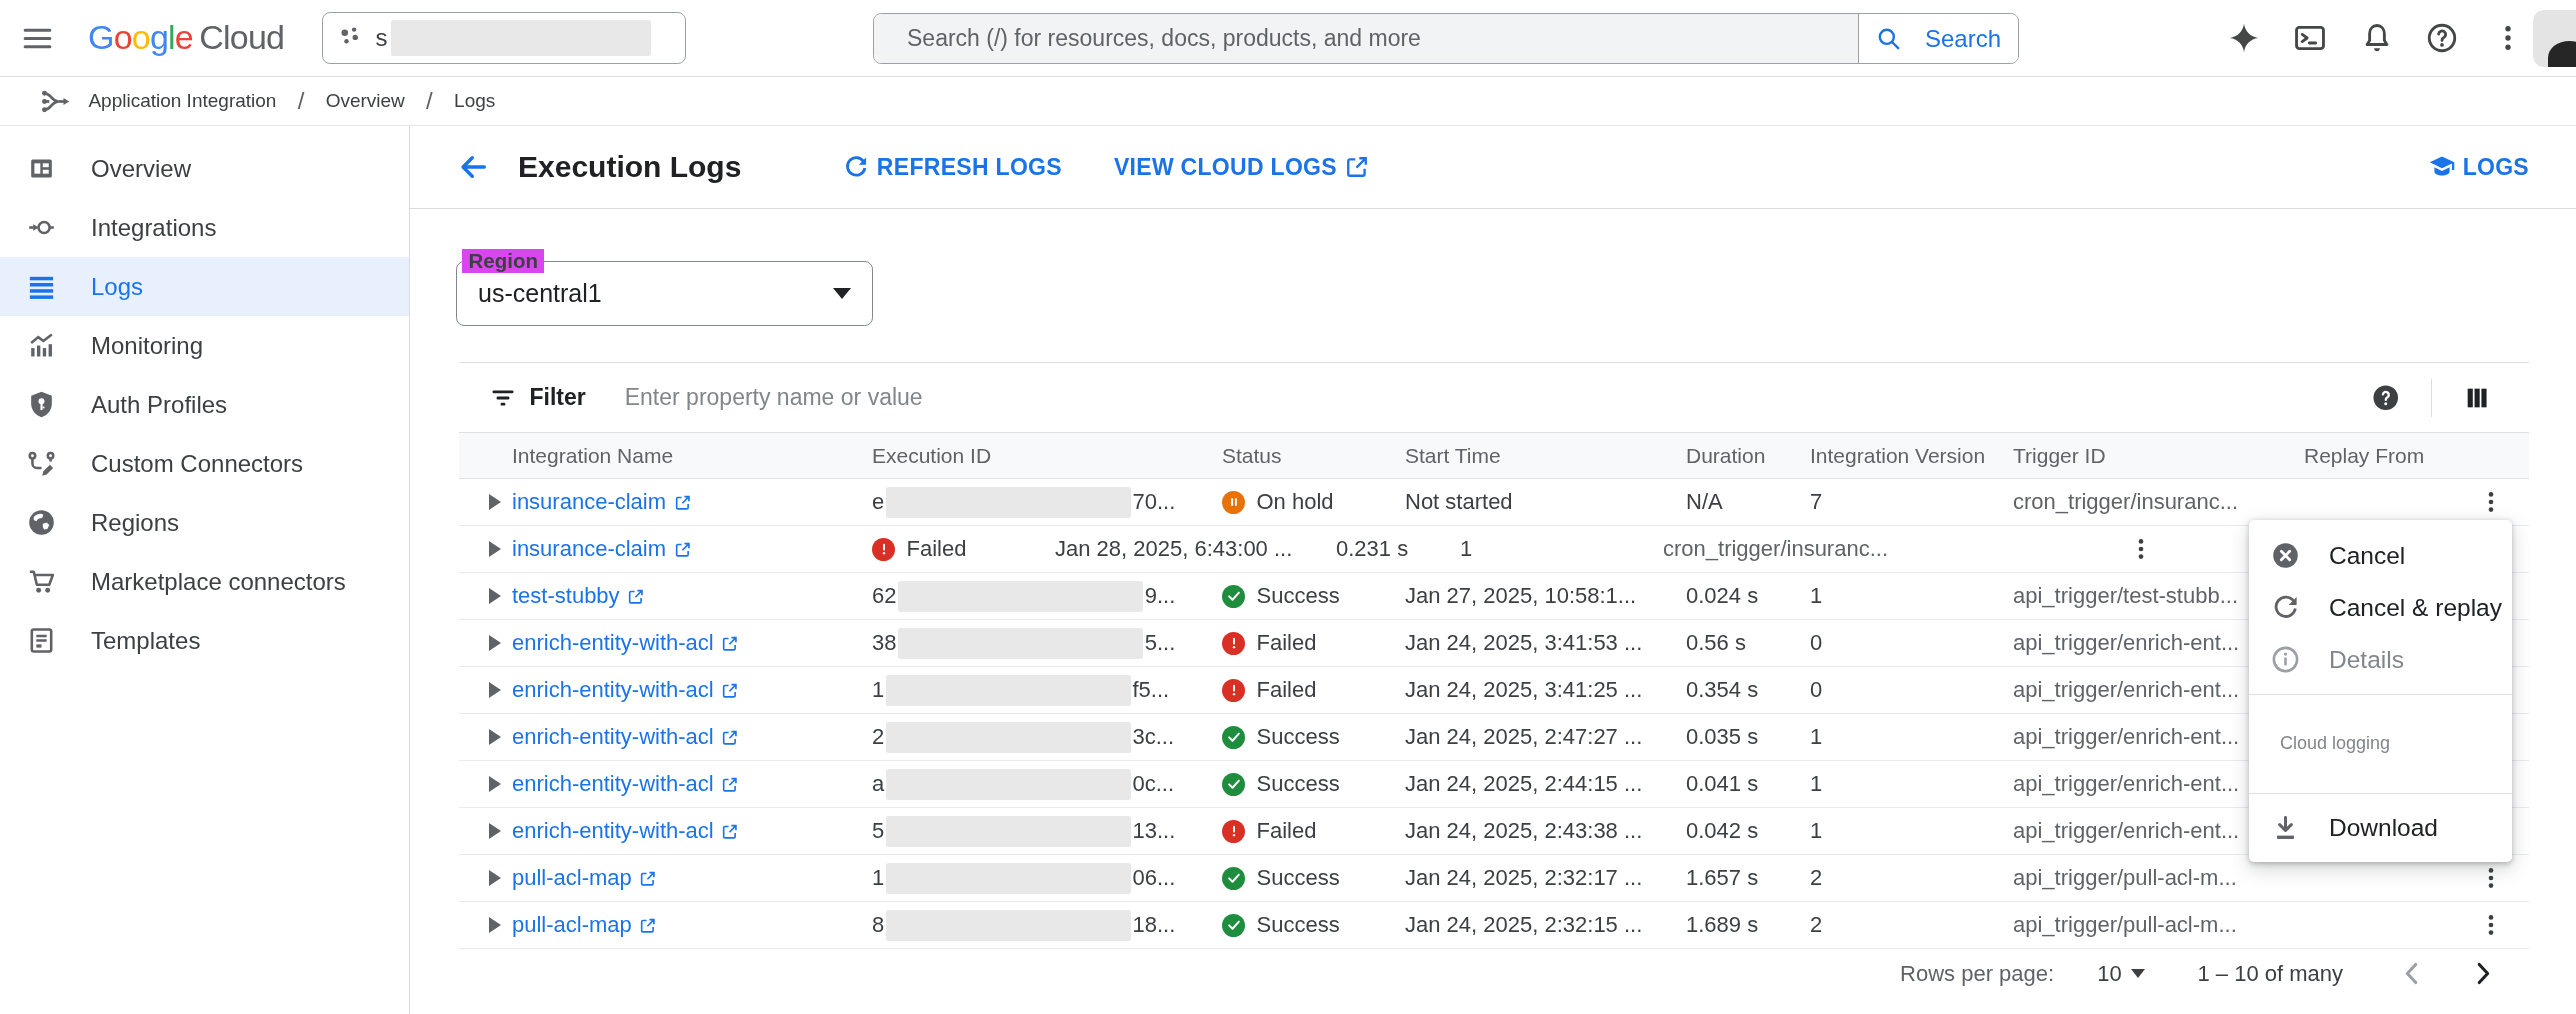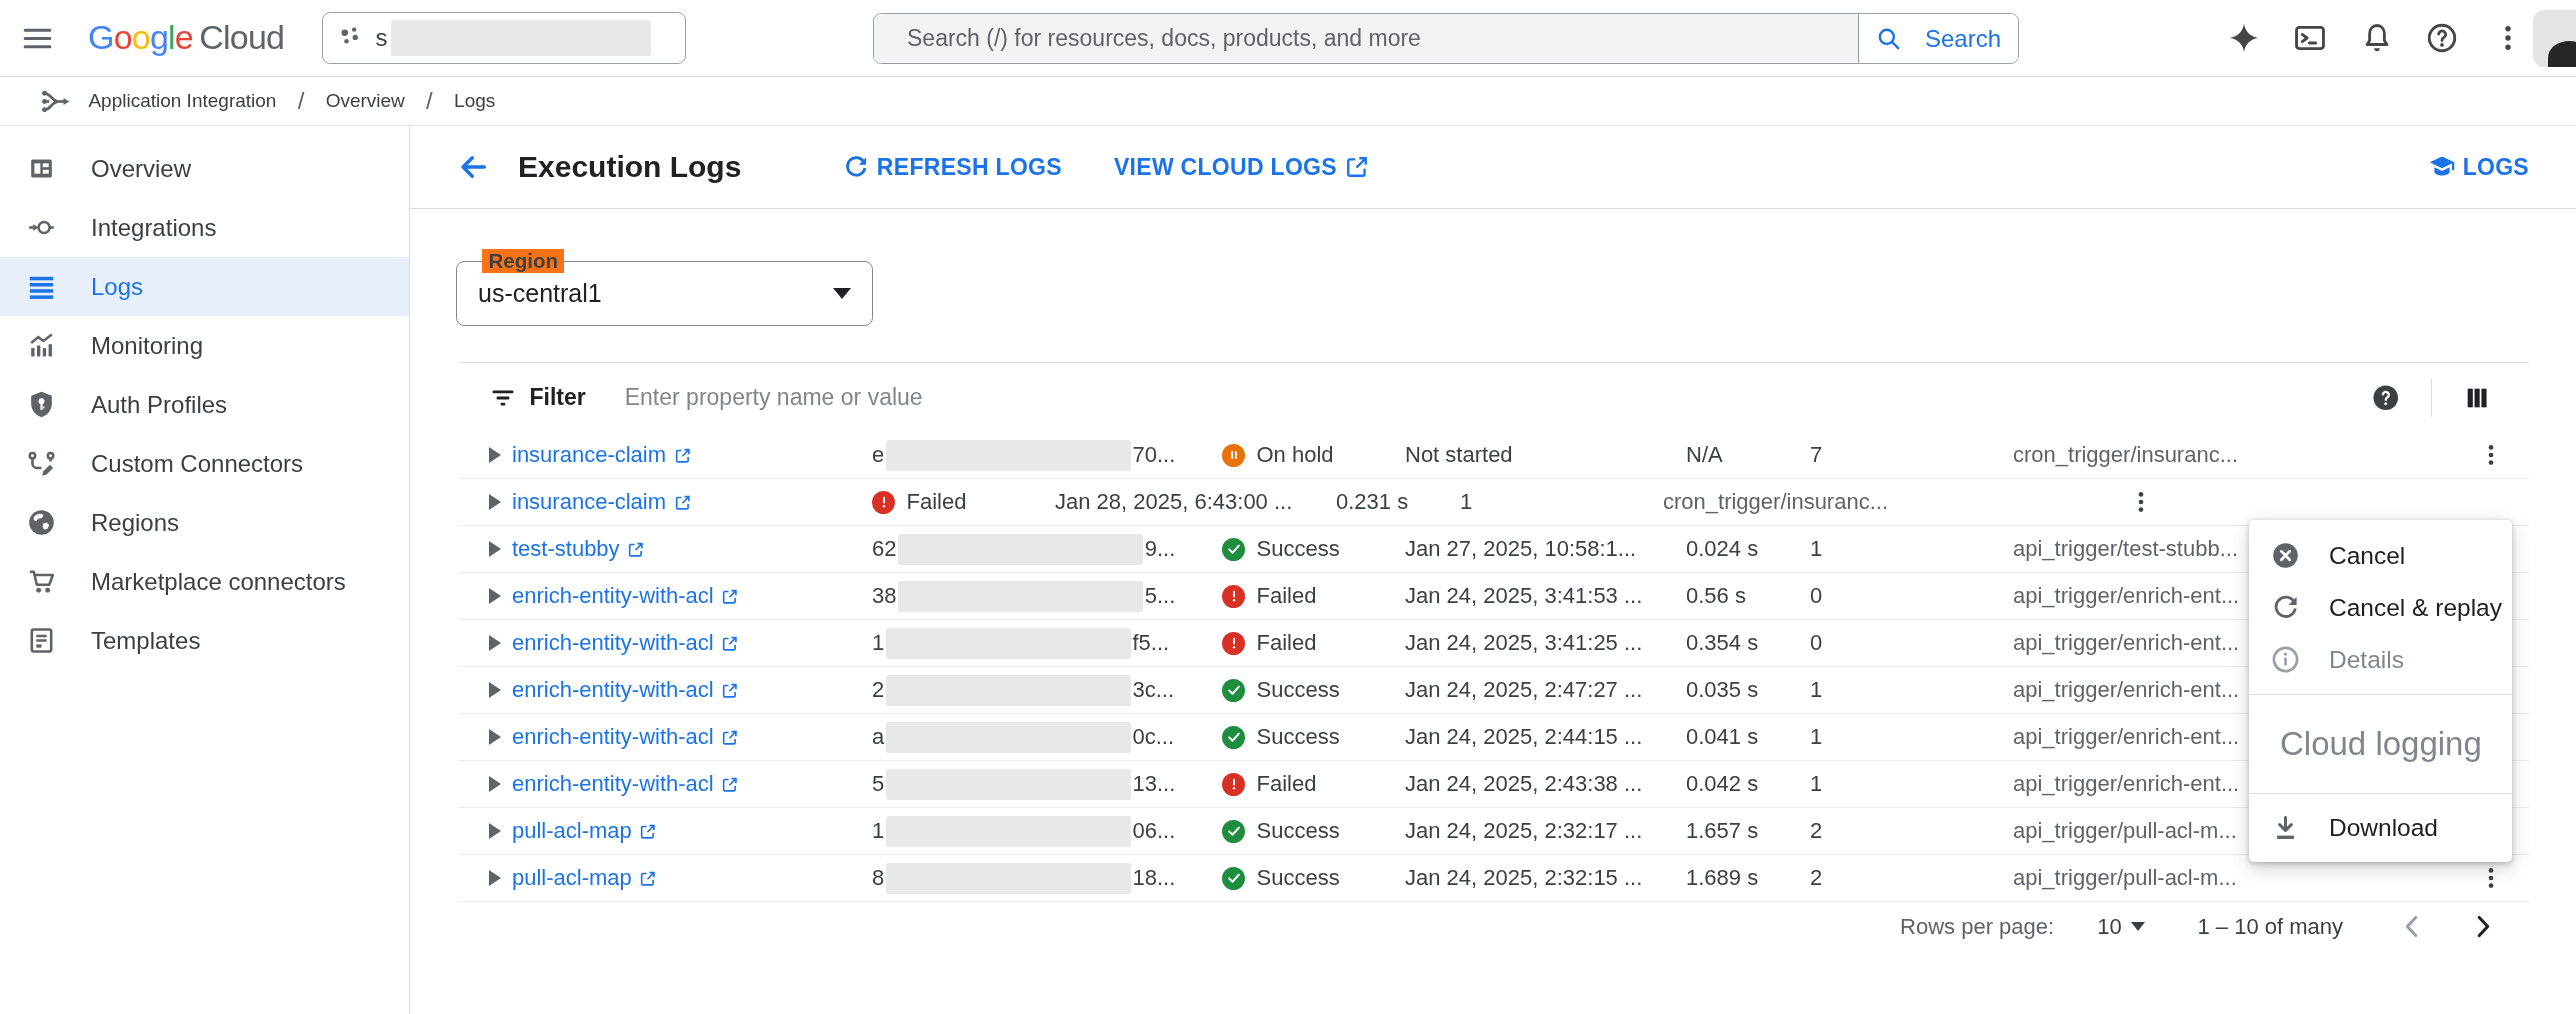--- a/index.html
+++ b/index.html
@@ -50,21 +50,21 @@
   .back-btn { width:34px; height:34px; color:#1a73e8; cursor:pointer; flex-shrink:0; }
   .page-title { font-size:30px; color:#202124; margin-left:28px; }
   .hdr-btn { display:flex; align-items:center; gap:6.5px; color:#1a73e8; font-size:23px; font-weight:bold; letter-spacing:0.3px; cursor:pointer; }
   .hdr-btn svg { width:28px; height:28px; }
   .btn-refresh { margin-left:101px; }
   .btn-viewlogs { margin-left:52px; }
   .btn-learn { margin-left:auto; margin-right:47px; }
 
   
   .region-wrap { position:relative; margin:52px 0 0 46px; width:417px; }
-  .region-label { position:absolute; top:-12.3px; left:26px; background:#f97316; padding:0 6.5px; font-size:20.5px; font-weight:bold; color:#3c4043; }
+  .region-label { position:absolute; top:-12.3px; left:6px; background:#d946ef; padding:0 6.5px; font-size:20.5px; font-weight:bold; color:#3c4043; }
   .region-box { height:65px; border:1.6px solid #80868b; border-radius:8.2px; display:flex; align-items:center; padding:0 21px; cursor:pointer; }
   .region-value { font-size:25px; color:#202124; flex:1; }
   .caret-down { width:0; height:0; border-left:9px solid transparent; border-right:9px solid transparent; border-top:11.5px solid #202124; }
 
   
   .card { margin:36px 47px 0 49px; width:2070px; border-top:0.8px solid #e0e0e0; }
   .filter-row { height:69px; display:flex; align-items:center; }
   .filter-icon { width:28px; height:28px; color:#202124; margin-left:29.5px; flex-shrink:0; }
   .filter-label { font-size:23px; font-weight:bold; color:#202124; margin-left:13px; }
   .filter-row input { border:none; outline:none; font-size:23px; color:#202124; margin-left:39px; flex:1; font-family:inherit; }
@@ -103,21 +103,21 @@
   .pg-prev { color:#9aa0a6; margin-left:54px; }
   .pg-next { color:#202124; margin-left:39px; }
 
   
   .ctx-menu { position:absolute; left:2249px; top:520px; width:263px; background:#fff; border-radius:4.9px; box-shadow:0 1.6px 4.9px rgba(60,64,67,.3), 0 6.5px 19.6px rgba(60,64,67,.22); padding:9.8px 0 8.2px; z-index:50; }
   .ctx-item { height:52px; display:flex; align-items:center; padding-left:21px; gap:28px; font-size:24.5px; color:#202124; cursor:pointer; }
   .ctx-item svg { width:31px; height:31px; color:#5f6368; flex-shrink:0; }
   .ctx-item.disabled { color:#80868b; cursor:default; }
   .ctx-item.disabled svg { color:#9aa0a6; }
   .ctx-div { height:0.8px; background:#e0e0e0; margin:8.2px 0; }
-  .ctx-section { height:82px; display:flex; align-items:center; padding-left:31px; font-size:33px; color:#80868b;text-align:right; }
+  .ctx-section { height:82px; display:flex; align-items:center; padding-left:31px; font-size:18px; color:#80868b;text-align:right; }
 </style>
 </head>
 <body>
 
 <div class="app">
 
   <header class="topbar">
     <span class="hamburger">
       <svg viewBox="0 0 24 24">
           <path d="M3 6h18M3 12h18M3 18h18" stroke="currentColor" stroke-width="2.2" stroke-linecap="round"></path>
@@ -375,20 +375,32 @@
           <span class="vdivider"></span>
           <span class="cols-icon">
             <svg viewBox="0 0 24 24" fill="currentColor">
                 <rect x="4" y="4" width="4.4" height="16"></rect>
                 <rect x="9.9" y="4" width="4.4" height="16"></rect>
                 <rect x="15.8" y="4" width="4.4" height="16"></rect>
               </svg>
           </span>
         </div>
 
+        <div class="thead" id="thead-row">
+            <span class="cell c-expand"></span>
+            <span class="cell c-name">Integration Name</span>
+            <span class="cell c-exec">Execution ID</span>
+            <span class="cell c-status">Status</span>
+            <span class="cell c-start">Start Time</span>
+            <span class="cell c-dur">Duration</span>
+            <span class="cell c-ver">Integration Version</span>
+            <span class="cell c-trig">Trigger ID</span>
+            <span class="cell c-replay">Replay From</span>
+            <span class="cell c-kebab"></span>
+          </div>
         <div id="tbody">
             <div class="trow">
               <span class="cell c-expand">
                 <span class="expander"></span>
               </span>
               <span class="cell c-name"><a class="row-link">insurance-claim</a><svg class="ext-ic" viewBox="0 0 24 24">
                   <path d="M18.5 13.5 V18 a1.5 1.5 0 0 1 -1.5 1.5 H6 A1.5 1.5 0 0 1 4.5 18 V7 A1.5 1.5 0 0 1 6 5.5 h4.5 M14 4.5 h5.5 V10 M19.5 4.5 L11.5 12.5" fill="none" stroke="currentColor" stroke-width="2"></path>
                 </svg></span>
               <span class="cell c-exec">e<span class="redact exec-redact"></span>70...</span>
               <span class="cell c-status">

